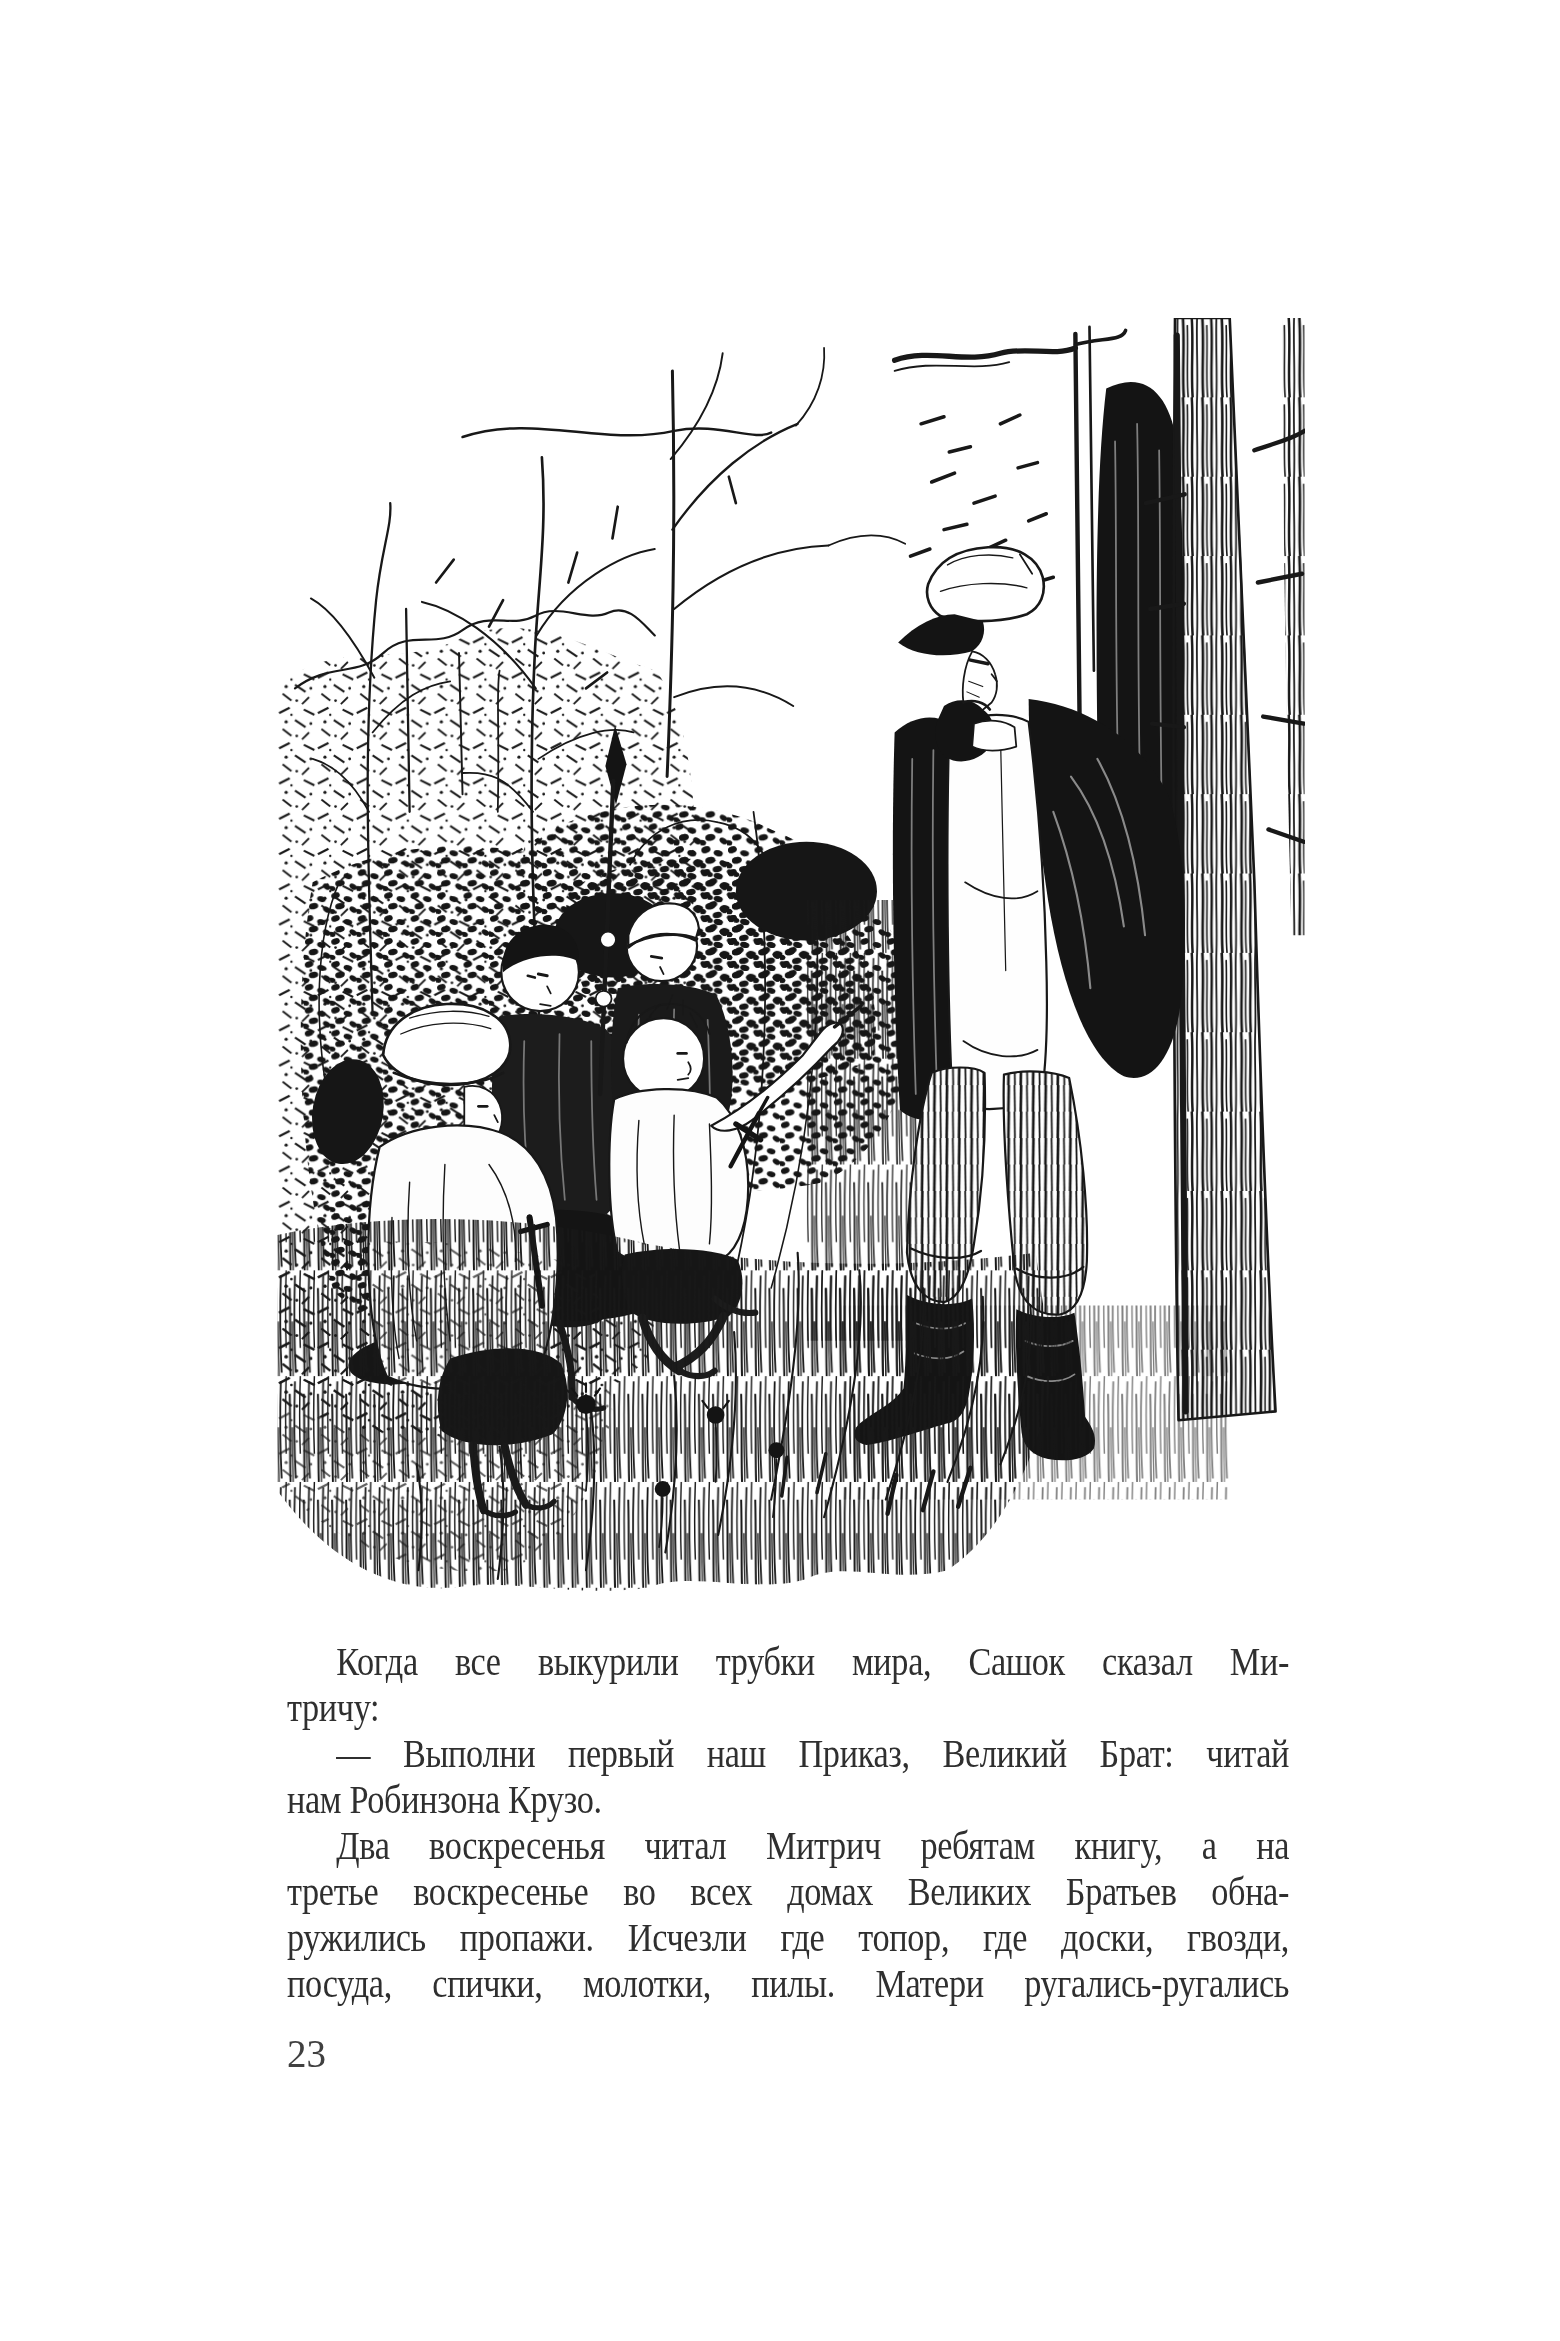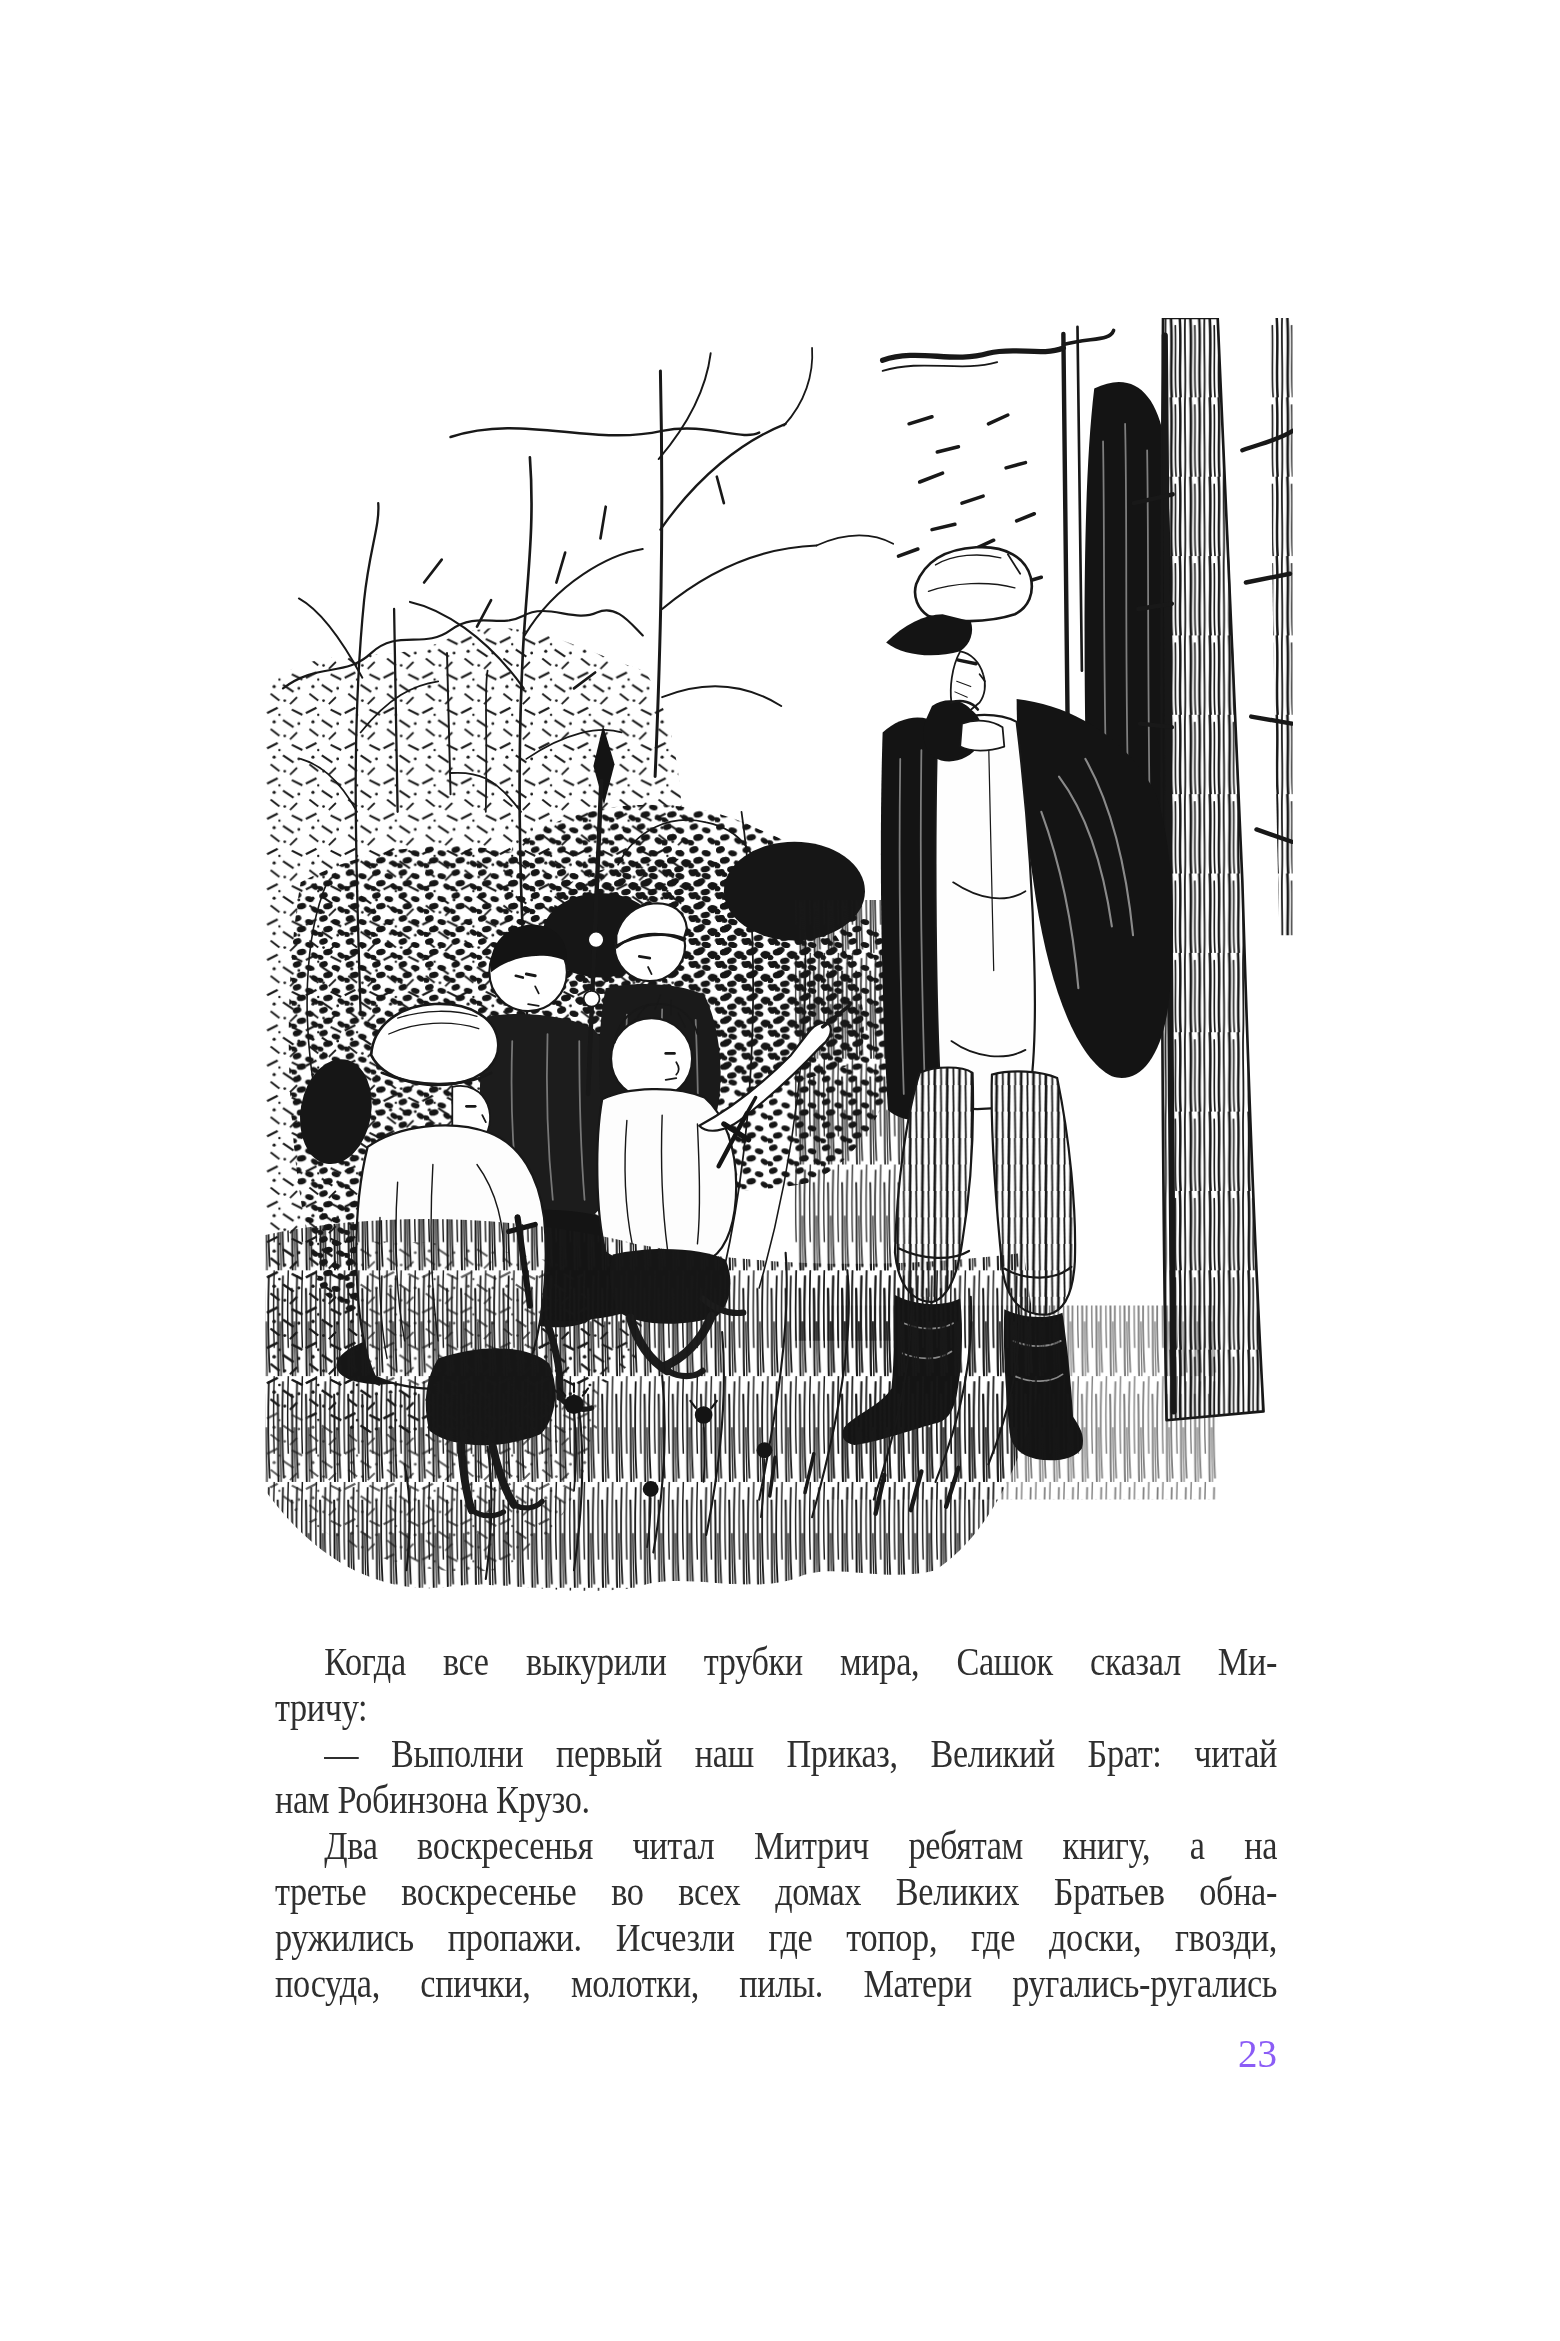--- a/index.html
+++ b/index.html
@@ -1,38 +1,38 @@
 <!DOCTYPE html>
 <html style="font-size:14px"><head>
 <meta charset="utf-8">
 <style>
   html,body{margin:0;padding:0;}
   body{
     width:1560px;height:2342px;background:#ffffff;position:relative;overflow:hidden;
     font-family:"Liberation Serif","DejaVu Serif",serif;
   }
-  .page{position:absolute;inset:0;background:#ffffff;}
+  .page{position:absolute;inset:0;background:#ffffff;margin-left:12px;}
   .illustration{
     position:absolute;left:265px;top:318px;width:1028px;height:1283px;
   }
   .illustration svg{display:block;width:100%;height:100%;}
   .text-block{
     position:absolute;left:275px;top:1639px;width:1140px;
     transform:scaleX(0.879);transform-origin:0 0;
     font-size:39px;line-height:46px;letter-spacing:-0.4px;
     color:#2f2f2f;
   }
   .text-line{
     text-align:justify;text-align-last:justify;height:46px;white-space:nowrap;
   }
   .text-line.indent{padding-left:56px;}
   .text-line.open{text-align-last:left;}
   .page-number{
     position:absolute;left:275px;top:2031px;width:1002px;
-    text-align:right;font-size:39px;line-height:46px;color:#8b5cf6;
+    text-align:left;font-size:39px;line-height:46px;color:#404040;
   }
 </style>
 </head>
 <body>
 
 <div class="page">
 
   <div class="illustration" role="img" aria-label="Черно-белая перьевая иллюстрация: четверо деревенских мальчиков сидят в высокой траве — один в белом берете, один темноволосый, один с белой повязкой на голове держит копьё, светловолосый малыш показывает рукой — а пожилой бородатый мужчина в картузе, тёмном пиджаке, белой рубахе, полосатых штанах и высоких сапогах стоит, прислонившись к дереву справа.">
   <svg viewBox="0 0 1165 1455" xmlns="http://www.w3.org/2000/svg">
     <defs>

